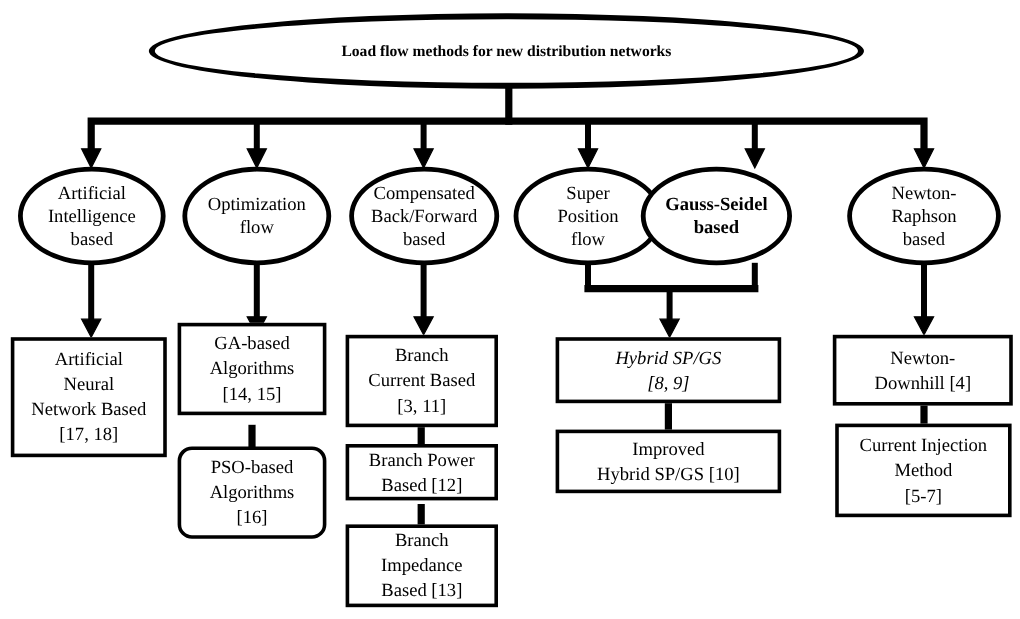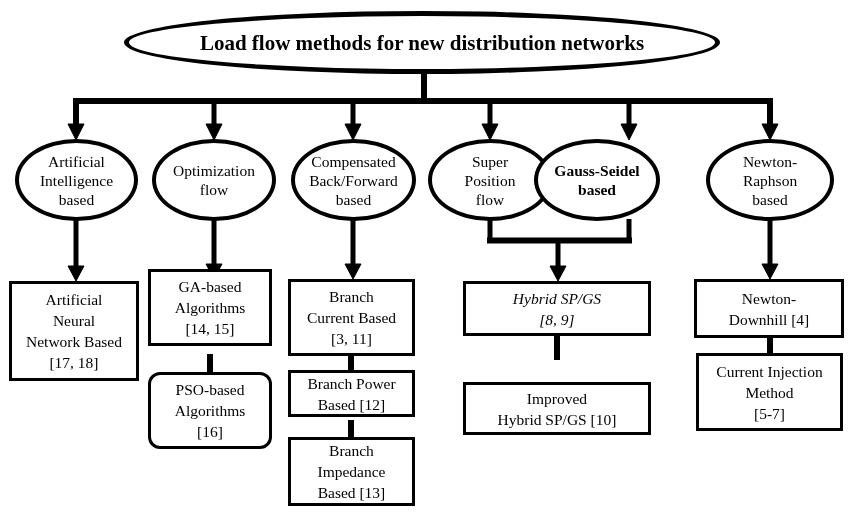--- a/index.html
+++ b/index.html
@@ -40,21 +40,21 @@
     border: 4px solid #000000;
     border-radius: 50%;
     font-size: 15.5px;
     line-height: 19px;
   }
   .root-ellipse {
     left: 124px; top: 11px; width: 596px; height: 63px;
     border: 5px solid #000000;
     border-radius: 50%;
     font-weight: bold;
-    font-size: 21px;
+    font-size: 13px;
     line-height: 20px;
   }
   .box {
     border: 3px solid #000000;
     font-size: 15.5px;
     line-height: 21px;
   }
   
   .el-ai     { left: 15px;  top: 139px; width: 123px; height: 82px; }
   .el-opt    { left: 152px; top: 139px; width: 124px; height: 82px; }
@@ -63,21 +63,21 @@
   .el-gauss  { left: 534px; top: 139px; width: 126px; height: 82px; font-weight: bold; }
   .el-newton { left: 706px; top: 139px; width: 128px; height: 82px; }
   
   .bx-ann      { left: 9px;   top: 281px; width: 130px; height: 100px; }
   .bx-ga       { left: 148px; top: 269px; width: 124px; height: 77px; }
   .bx-pso      { left: 148px; top: 372px; width: 124px; height: 77px; border-radius: 12px; }
   .bx-bc       { left: 288px; top: 279px; width: 127px; height: 77px; }
   .bx-bp       { left: 288px; top: 370px; width: 127px; height: 47px; }
   .bx-bi       { left: 288px; top: 437px; width: 127px; height: 69px; }
   .bx-hybrid   { left: 463px; top: 281px; width: 188px; height: 55px; font-style: italic; }
-  .bx-improved { left: 463px; top: 358px; width: 188px; height: 53px; margin-top: 24px; }
+  .bx-improved { left: 463px; top: 358px; width: 188px; height: 53px; }
   .bx-nd       { left: 694px; top: 279px; width: 150px; height: 59px; }
   .bx-ci       { left: 696px; top: 353px; width: 147px; height: 78px; }
 </style>
 </head>
 <body>
 
 <div class="stage">
 
   <svg class="connector-layer" width="850" height="516" viewBox="0 0 850 516" stroke="#000000" fill="#000000" stroke-linejoin="miter">
 

